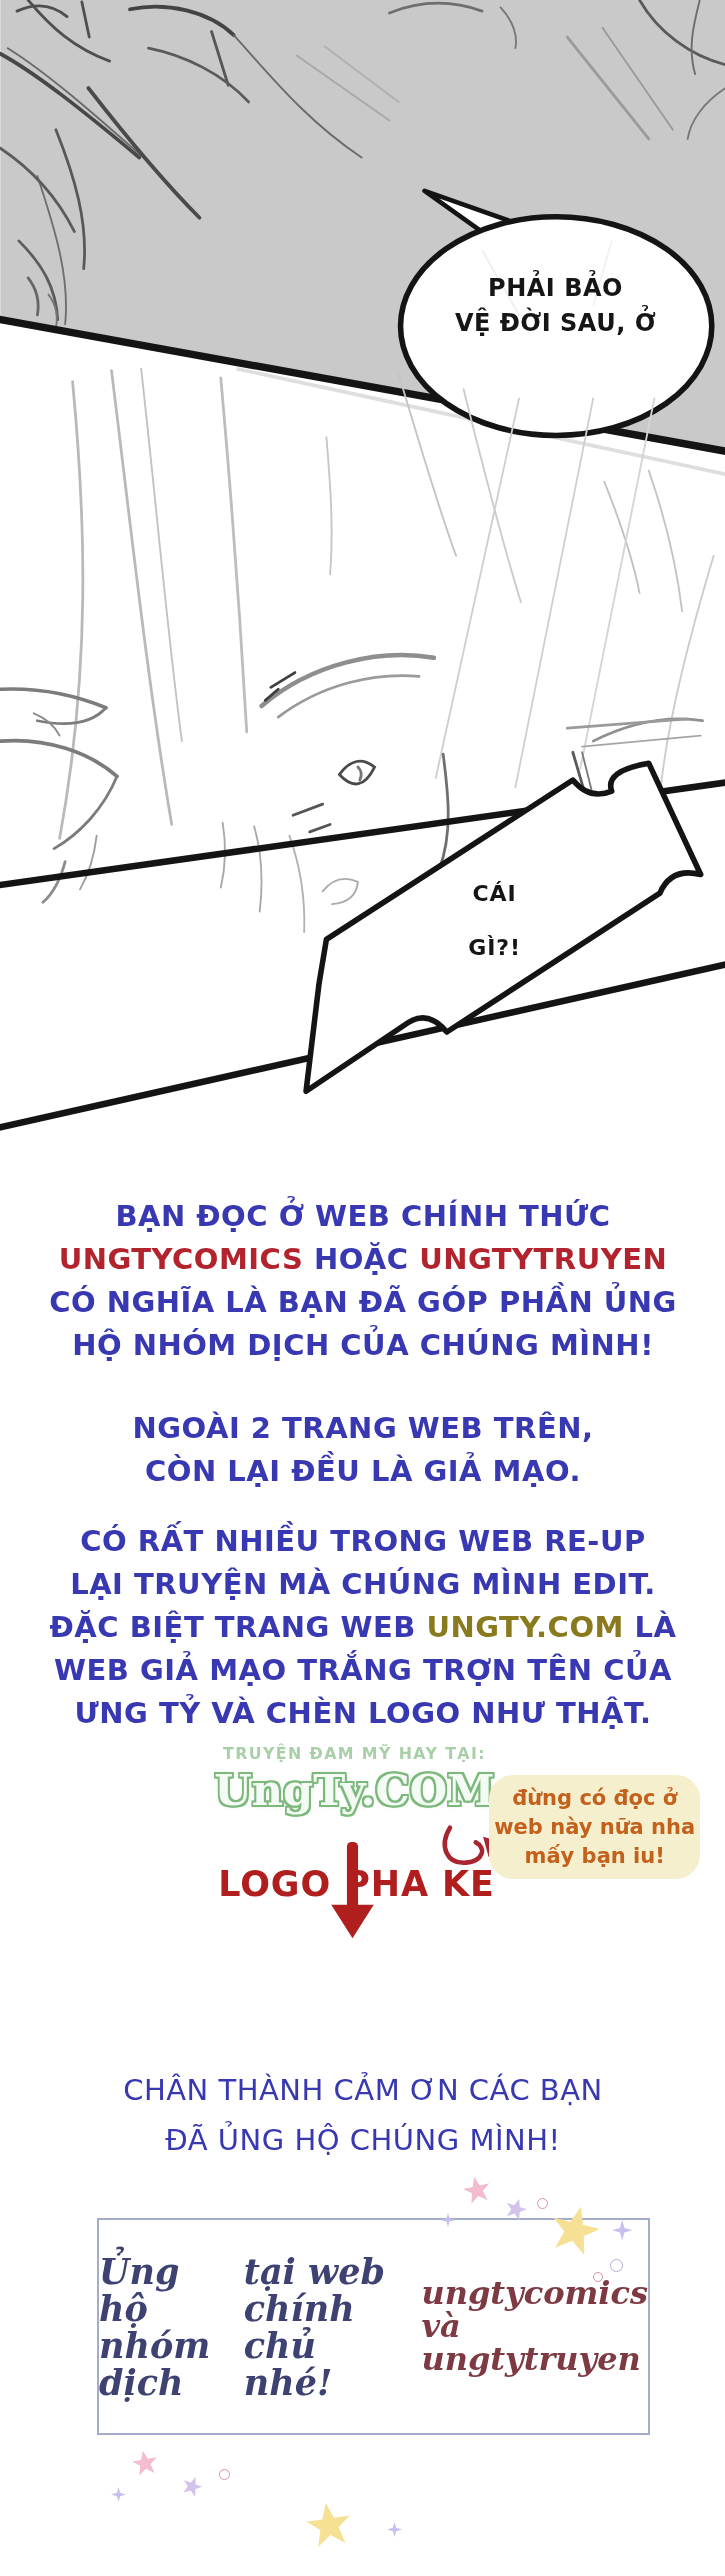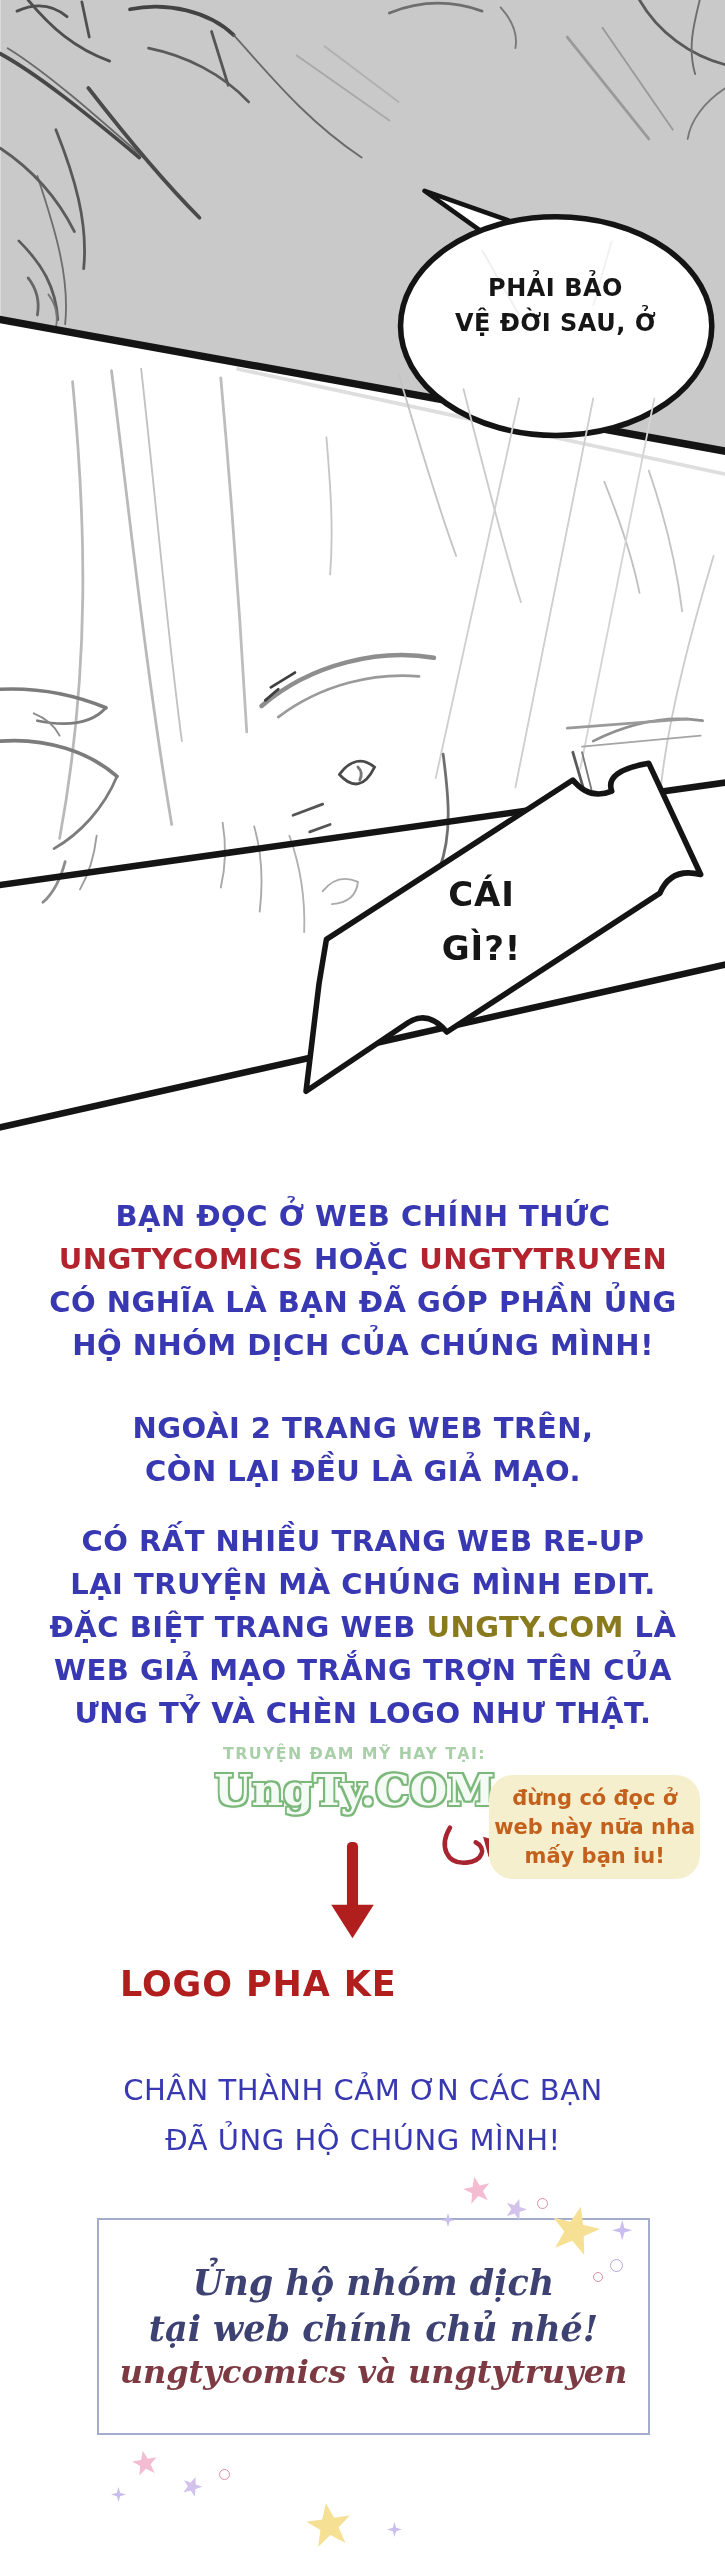--- a/index.html
+++ b/index.html
@@ -4,54 +4,54 @@
 <style>
   html,body{margin:0;padding:0;background:#ffffff;}
   #page{position:relative;width:726px;height:2576px;background:#ffffff;overflow:hidden;
         font-family:"DejaVu Sans",sans-serif;}
   .abs{position:absolute;}
   svg{display:block;}
 
   
   .bubble-text{position:absolute;text-align:center;color:#161616;font-weight:bold;}
   #bubble1-text{left:412px;top:271px;width:287px;font-size:24px;line-height:35px;letter-spacing:0.5px;}
-  #bubble2-text{left:384px;top:867px;width:195px;font-size:34px;line-height:54px;letter-spacing:0.9px;}
+  #bubble2-text{left:397px;top:867px;width:195px;font-size:22px;line-height:54px;letter-spacing:0.9px;}
 
   
   .announce{position:absolute;left:0;width:726px;text-align:center;font-weight:bold;
             color:#3838b2;font-size:29px;line-height:43px;letter-spacing:0.5px;}
   #announce1{top:1195px;}
   #announce2{top:1407px;}
   #announce3{top:1520px;}
   .red{color:#b2232e;}
   .olive{color:#8a7a1e;}
 
   
   #logo-block{position:absolute;left:0;top:1744px;width:709px;text-align:center;}
   #logo-tagline{font-size:15.8px;font-weight:bold;letter-spacing:1.4px;color:#a8cfa8;}
   #logo-site{font-family:"DejaVu Serif",serif;font-weight:bold;font-size:43px;margin-top:1.9px;
              color:#f4faf4;
              text-shadow:-1.9px 0 #7cb87c,1.9px 0 #7cb87c,0 -1.9px #7cb87c,0 1.9px #7cb87c,
                          -1.9px -1.9px #7cb87c,1.9px 1.9px #7cb87c,-1.9px 1.9px #7cb87c,1.9px -1.9px #7cb87c,
                          0 0 5.6px #bcd9bc;}
-  #logo-label{position:absolute;left:120px;top:1964px;width:473px;
+  #logo-label{position:absolute;left:120px;top:1864px;width:473px;text-align:center;
               font-size:35px;font-weight:bold;letter-spacing:0.9px;color:#b01e1e;}
 
   
   #side-note{position:absolute;left:489px;top:1775px;width:204px;padding:9.3px 3.7px 7.4px 3.7px;
              background:#f6efcd;border-radius:24px;text-align:center;
              color:#c2601c;font-weight:bold;font-size:21px;line-height:29px;}
 
   
   #thanks{position:absolute;left:0;top:2065px;width:726px;text-align:center;font-weight:normal;
           color:#3838b2;font-size:29px;line-height:50px;letter-spacing:0.5px;}
 
   
   #footer-box{position:absolute;left:97px;top:2218px;width:549px;height:213px;
-              border:2.8px solid #a3accb;background:#ffffff;display:flex;flex-direction:column;
+              border:2.8px solid #a3accb;background:#ffffff;display:flex;flex-direction:row;
               align-items:center;justify-content:center;gap:9.3px;}
   .script{font-family:"DejaVu Serif",serif;font-style:italic;font-weight:bold;}
   .script-blue{color:#3e4273;font-size:35px;line-height:37px;}
   .script-maroon{color:#7d3a42;font-size:32px;line-height:33px;}
 
   
   .star5{position:absolute;clip-path:polygon(50% 2%,63% 36%,98% 36%,70% 58%,80% 94%,50% 72%,20% 94%,30% 58%,2% 36%,37% 36%);}
   .star4{position:absolute;clip-path:polygon(50% 0%,61% 39%,100% 50%,61% 61%,50% 100%,39% 61%,0% 50%,39% 39%);}
   .circ{position:absolute;border-radius:50%;background:transparent;}
 </style>
@@ -172,21 +172,21 @@
     <div>CÓ NGHĨA LÀ BẠN ĐÃ GÓP PHẦN ỦNG</div>
     <div>HỘ NHÓM DỊCH CỦA CHÚNG MÌNH!</div>
   </div>
 
   <div id="announce2" class="announce">
     <div>NGOÀI 2 TRANG WEB TRÊN,</div>
     <div>CÒN LẠI ĐỀU LÀ GIẢ MẠO.</div>
   </div>
 
   <div id="announce3" class="announce">
-    <div>CÓ RẤT NHIỀU TRANG WEB RE-UP</div>
+    <div>CÓ RẤT NHIỀU TRONG WEB RE-UP</div>
     <div>LẠI TRUYỆN MÀ CHÚNG MÌNH EDIT.</div>
     <div><span>ĐẶC BIỆT TRANG WEB </span><span class="olive">UNGTY.COM</span><span> LÀ</span></div>
     <div>WEB GIẢ MẠO TRẮNG TRỢN TÊN CỦA</div>
     <div>ƯNG TỶ VÀ CHÈN LOGO NHƯ THẬT.</div>
   </div>
 
   <div id="logo-block">
     <div id="logo-tagline">TRUYỆN ĐAM MỸ HAY TẠI:</div>
     <div id="logo-site">UngTy.COM</div>
   </div>

